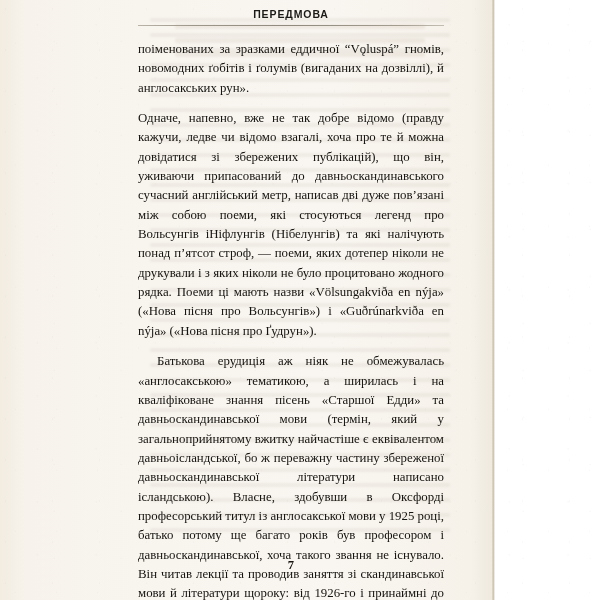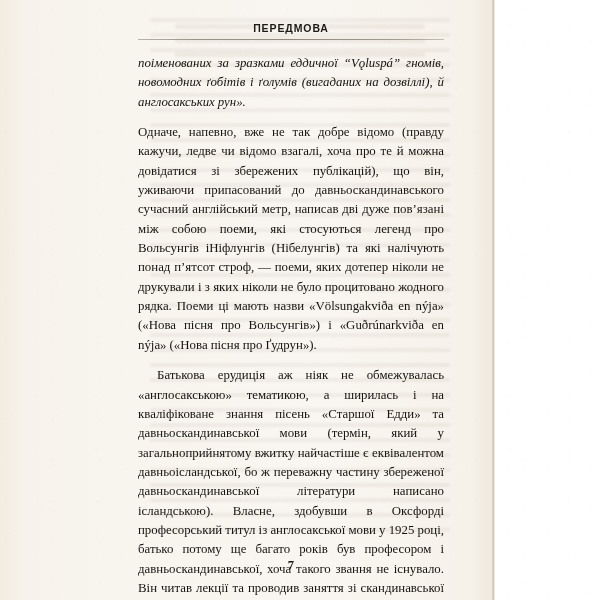--- a/index.html
+++ b/index.html
@@ -86,21 +86,21 @@
   .textblock {
     position: absolute;
     left: 138px;
     top: 0px;
     width: 306px;
     height: 600px;
   }
 
   .running-head {
     margin: 0;
-    padding-top: 22px;
+    padding-top: 8px;
     text-align: center;
     font-family: "Liberation Sans", "DejaVu Sans", sans-serif;
     font-weight: bold;
     font-size: 10.5px;
     letter-spacing: 0.9px;
     color: #1c1a17;
   }
 
   .head-rule {
     margin: 5px 0 0 0;
@@ -131,21 +131,20 @@
   .body-copy p.noindent {
     text-indent: 0;
   }
   .body-copy p + p {
     margin-top: 11px;
   }
 
   
   .gap-after {
     margin-bottom: 9px !important;
-    font-style: italic;
   }
 
   .folio {
     position: absolute;
     left: 0;
     top: 558px;
     width: 100%;
     text-align: center;
     font-size: 12.6px;
     font-weight: bold;

